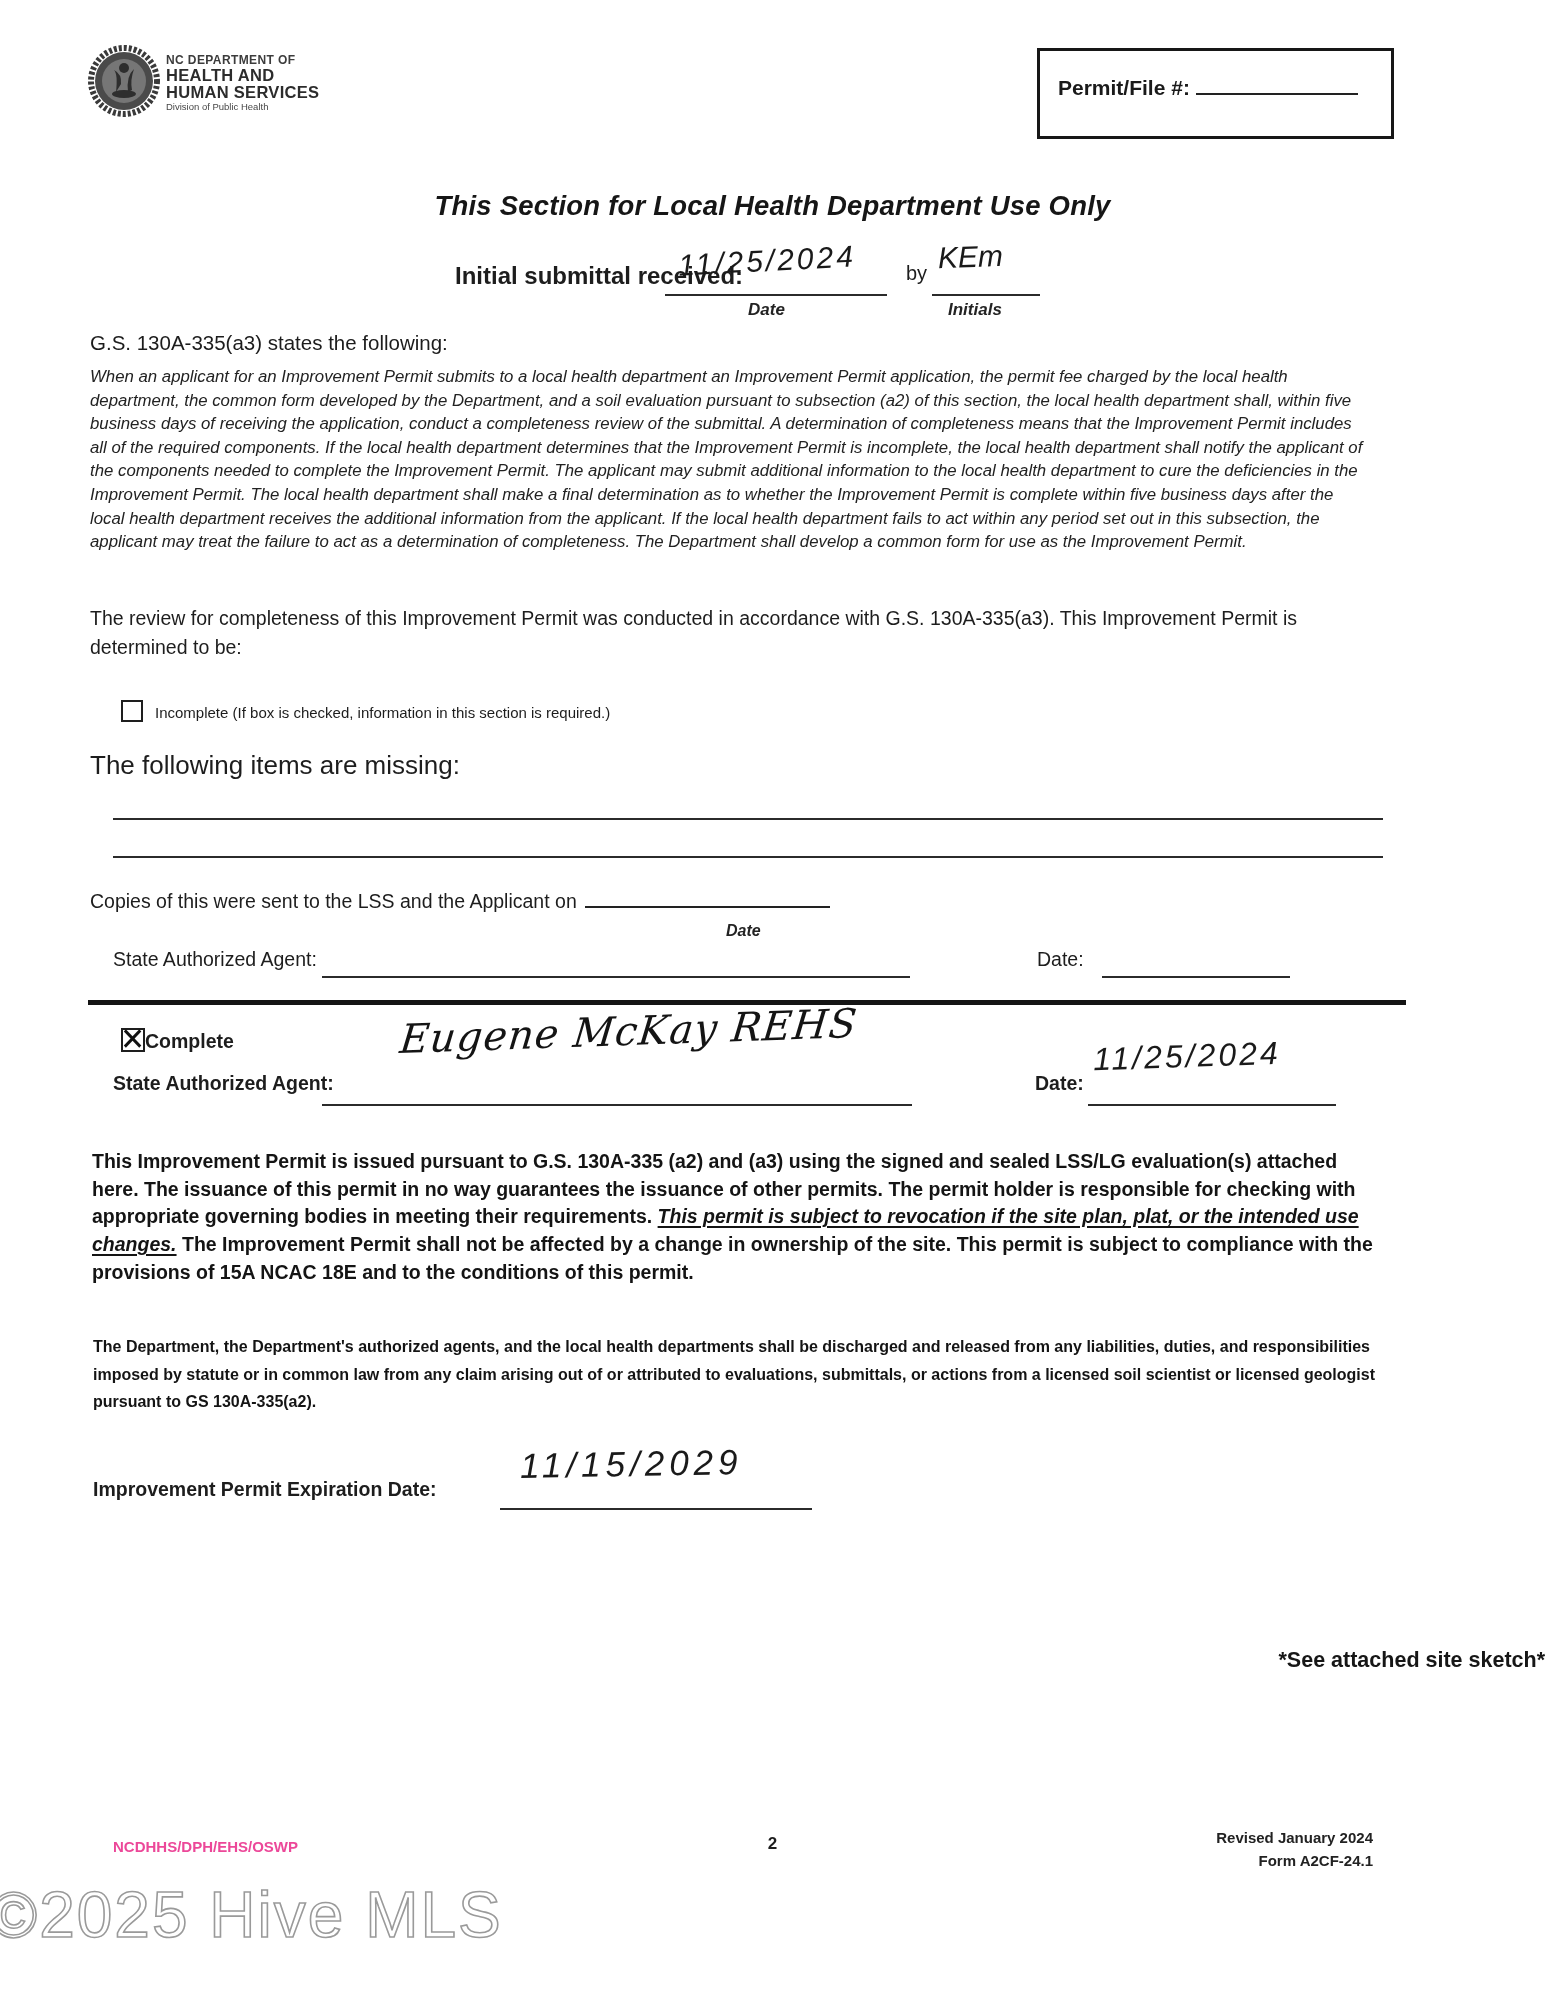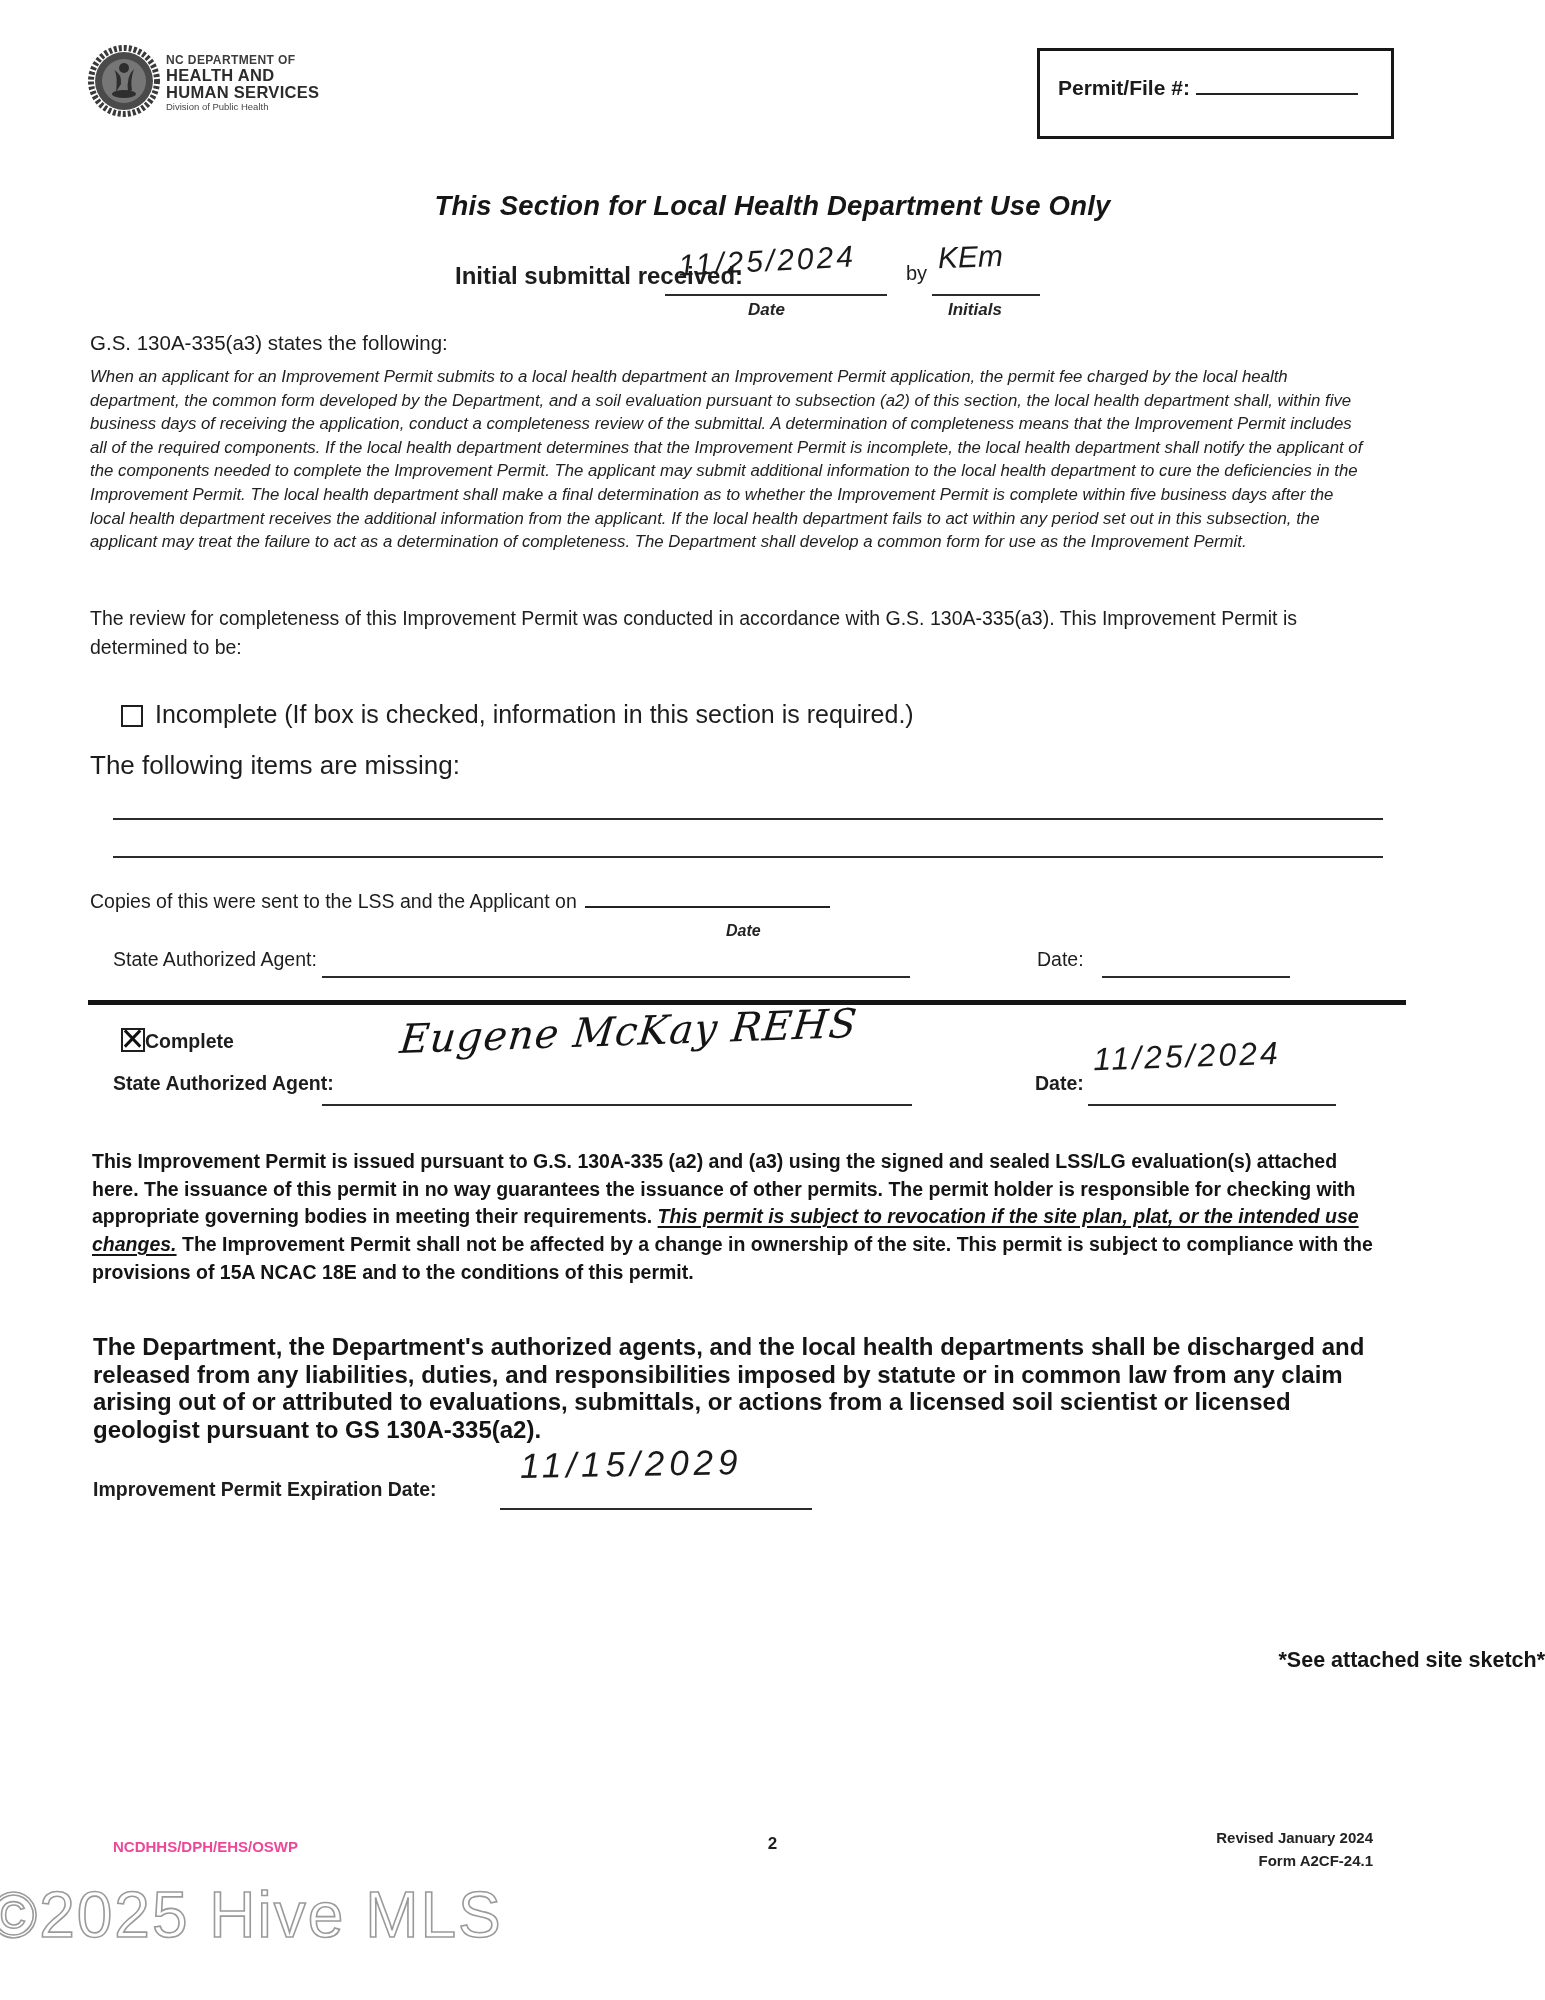--- a/index.html
+++ b/index.html
@@ -64,21 +64,21 @@
     width: 22px; height: 22px;
     border: 2.6px solid #1e1e1e;
     vertical-align: -4px;
   }
   .checkbox .x-mark {
     position: absolute; left: -3px; top: -9px;
     font-size: 30px; font-weight: bold; color: #111;
     font-family: "DejaVu Sans", sans-serif;
     transform: scaleY(1.05);
   }
-  .incomplete-row { left: 121px; top: 700px; font-size: 25px; }
+  .incomplete-row { left: 121px; top: 700px; font-size: 15px; }
   .incomplete-row .cb-label { margin-left: 12px; }
   .missing-label { left: 90px; top: 750px; font-size: 26px; }
   .missing-line1 { left: 113px; top: 818px; width: 1270px; }
   .missing-line2 { left: 113px; top: 856px; width: 1270px; }
 
   .copies-row { left: 90px; top: 886px; font-size: 19.5px; }
   .copies-blank { width: 245px; height: 22px; margin-left: 8px; }
   .cap-copies-date { left: 726px; top: 922px; font-size: 16px; }
 
   .agent1-label { left: 113px; top: 948px; font-size: 19.5px; }
@@ -100,21 +100,21 @@
     letter-spacing: 1px; white-space: nowrap;
   }
   .agent2-line { left: 322px; top: 1104px; width: 590px; border-bottom-width: 2.6px; }
   .date2-label { left: 1035px; top: 1072px; font-size: 19.5px; font-weight: 600; }
   .date2-value { left: 1093px; top: 1038px; font-size: 32px; letter-spacing: 3px; transform: rotate(-2deg); }
   .date2-line { left: 1088px; top: 1104px; width: 248px; }
 
   
   .issuance { left: 92px; top: 1148px; width: 1288px; font-size: 19.5px; font-weight: bold; line-height: 27.7px; color: #141414; }
   .issuance .revocation { font-style: italic; text-decoration: underline; text-decoration-thickness: 2px; text-underline-offset: 3px; }
-  .release { left: 93px; top: 1333px; width: 1288px; font-size: 24px; font-weight: bold; line-height: 27.7px; color: #141414; }
+  .release { left: 93px; top: 1333px; width: 1288px; font-size: 16px; font-weight: bold; line-height: 27.7px; color: #141414; }
 
   
   .expiration-label { left: 93px; top: 1478px; font-size: 19.5px; font-weight: bold; }
   .expiration-value { left: 520px; top: 1444px; font-size: 35px; letter-spacing: 5px; transform: rotate(-1deg); }
   .expiration-line { left: 500px; top: 1508px; width: 312px; border-bottom-width: 2.8px; }
 
   
   .sketch-note { left: 0; top: 1648px; width: 100%; text-align: right; font-size: 21.5px; font-weight: bold; color: #161616; }
   .footer-left { left: 113px; top: 1838px; font-size: 15px; font-weight: 600; color: #ec4899; }
   .footer-page { left: 0; top: 1834px; width: 100%; text-align: center; font-size: 17px; font-weight: bold; }

